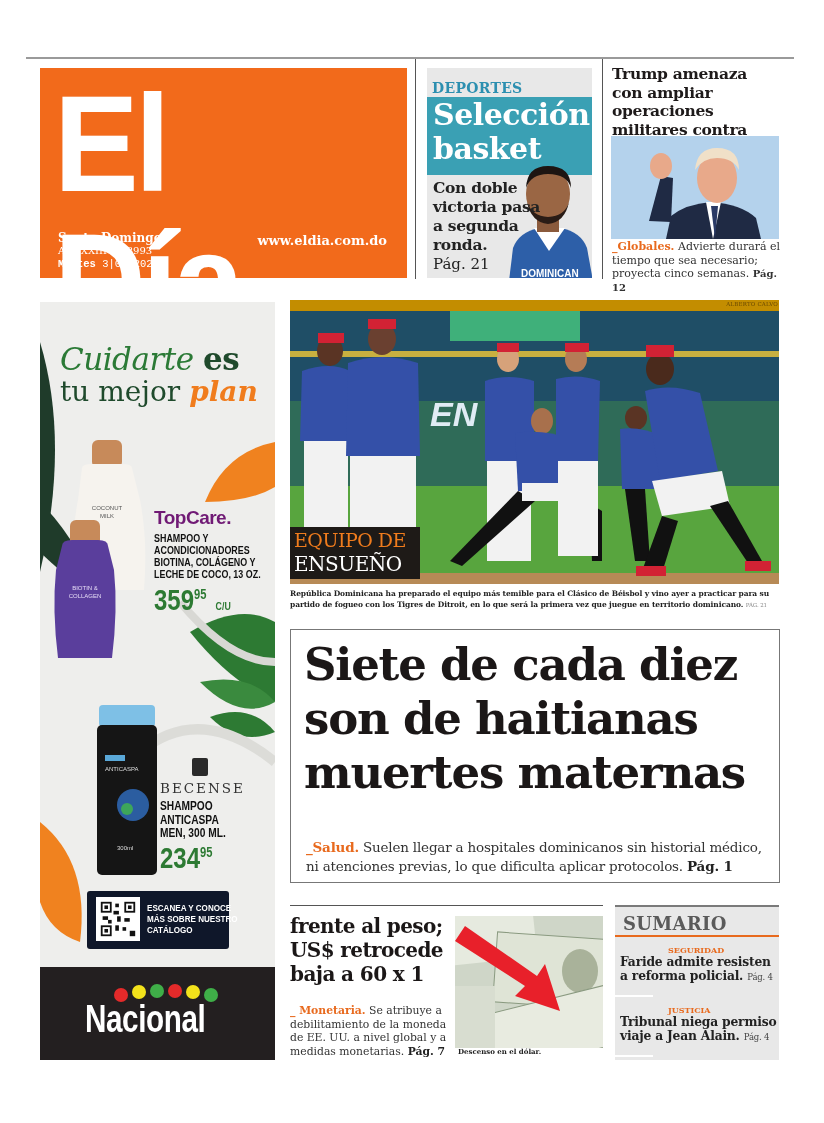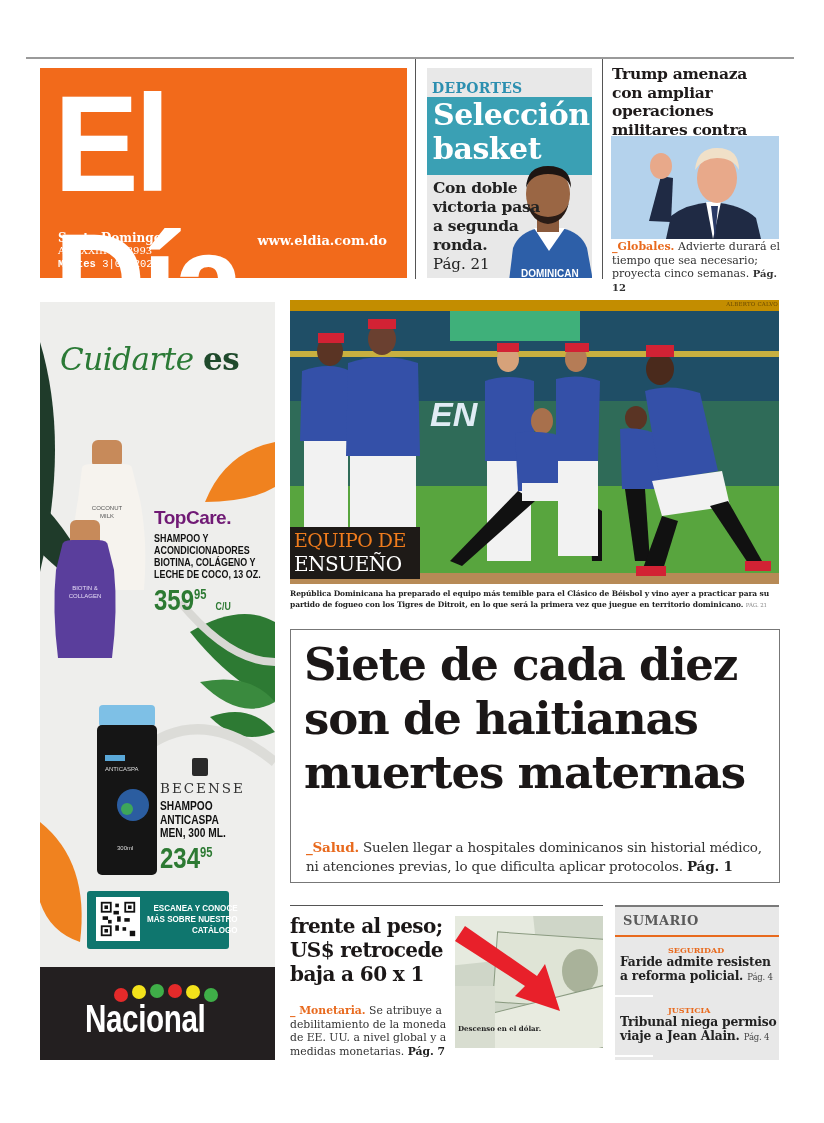--- a/index.html
+++ b/index.html
@@ -40,21 +40,21 @@
   .ad .headline1 .es { font-style: normal; color: #1f4a2c; font-weight: 700; }
   .ad .headline2 { position: absolute; left: 20px; top: 76px; font-size: 28px; color: #1f4a2c; font-family: "DejaVu Serif", serif; line-height: 1; }
   .ad .headline2 .plan { font-style: italic; font-weight: 700; color: #f07c1d; }
   .brand-topcare { position: absolute; left: 114px; top: 205px; font-family: "Liberation Sans", sans-serif; font-weight: 700; font-size: 19px; color: #701a75; letter-spacing: -0.5px; }
   .prod-text { position: absolute; font-family: "Liberation Sans", sans-serif; font-weight: 700; color: #111; font-size: 10.5px; line-height: 12px; transform: scaleX(0.85); transform-origin: left top; white-space: nowrap; }
   .price { position: absolute; font-family: "Liberation Sans", sans-serif; font-weight: 700; color: #2d7a33; font-size: 30px; line-height: 1; transform: scaleX(0.8); transform-origin: left top; }
   .price sup { font-size: 14px; vertical-align: top; position: relative; top: 2px; }
   .price .cu { position: absolute; font-size: 11px; left: 77px; top: 16px; }
   .brand-becense { position: absolute; left: 120px; top: 478px; font-family: "DejaVu Serif", serif; font-size: 13.5px; letter-spacing: 2px; color: #333; }
   .becense-logo { position: absolute; left: 152px; top: 456px; width: 16px; height: 18px; background: #2a2a2a; border-radius: 2px; }
-  .qr-box { position: absolute; left: 47px; top: 589px; width: 142px; height: 58px; background: #0f766e; border-radius: 3px; text-align: right; }
+  .qr-box { position: absolute; left: 47px; top: 589px; width: 142px; height: 58px; background: #0f172a; border-radius: 3px; }
   .qr { position: absolute; left: 9px; top: 6px; width: 44px; height: 44px; background: #fff; padding: 3px; }
   .qr-text { position: absolute; left: 60px; top: 11px; font-family: "Liberation Sans", sans-serif; font-weight: 700; font-size: 9.5px; line-height: 11px; color: #fff; transform: scaleX(0.85); transform-origin: left top; white-space: nowrap; }
 
   .nacional { position: absolute; left: 40px; top: 967px; width: 235px; height: 93px; background: #231f20; }
   .nacional .dots { position: absolute; left: 74px; top: 17px; width: 110px; height: 18px; }
   .dot { position: absolute; width: 14px; height: 14px; border-radius: 50%; }
   .nacional .word { position: absolute; left: 45px; top: 31px; font-family: "Liberation Sans", sans-serif; font-weight: 700; font-size: 38px; color: #fff; transform: scaleX(0.78); transform-origin: left top; letter-spacing: -0.5px; }
 
   
   .photo-bar { position: absolute; left: 290px; top: 300px; width: 489px; height: 11px; background: #c38d00; }
@@ -71,25 +71,25 @@
   .lead h1 { position: absolute; left: 13px; top: 8px; width: 470px; font-size: 45px; line-height: 54px; font-weight: 700; letter-spacing: -1.2px; color: #1b1717; font-family: "DejaVu Serif", serif; }
   .lead .deck { position: absolute; left: 15px; top: 208px; width: 465px; font-size: 13.5px; line-height: 19px; color: #333; letter-spacing: -0.2px; }
   .lead .deck b { font-weight: 700; color: #222; }
 
   
   .brule { position: absolute; left: 290px; top: 905px; width: 313px; height: 1px; background: #555; }
   .usd-head { position: absolute; left: 290px; top: 914px; width: 165px; font-size: 20px; line-height: 24px; font-weight: 700; letter-spacing: -0.6px; color: #1b1717; }
   .usd-deck { position: absolute; left: 290px; top: 1004px; width: 160px; font-size: 10.8px; line-height: 13.5px; color: #333; }
   .usd-deck b { font-weight: 700; color: #222; }
   .money { position: absolute; left: 455px; top: 916px; width: 148px; height: 132px; overflow: hidden; background: #d9ddd3; }
-  .money-cap { position: absolute; left: 458px; top: 1024px; font-size: 7px; font-weight: 700; color: #222; }
+  .money-cap { position: absolute; left: 458px; top: 1047px; font-size: 7px; font-weight: 700; color: #222; }
 
   
   .sum { position: absolute; left: 615px; top: 905px; width: 164px; height: 155px; background: #e8e8e8; border-top: 2px solid #7a7a7a; }
-  .sum .title { position: absolute; left: 8px; top: 6px; font-size: 13px; font-weight: 700; color: #5a5a5a; letter-spacing: 0.3px; }
+  .sum .title { position: absolute; left: 8px; top: 6px; font-size: 18px; font-weight: 700; color: #5a5a5a; letter-spacing: 0.3px; }
   .sum .oline { position: absolute; left: 0; top: 28px; width: 164px; height: 2px; background: #e86a1e; }
   .sum .item { position: absolute; left: 5px; width: 160px; }
   .sum .kick { font-size: 8px; font-weight: 700; color: #e86a1e; padding-left: 48px; }
   .sum .hd { font-size: 12.3px; line-height: 14px; font-weight: 700; color: #222; letter-spacing: -0.2px; }
   .sum .hd span { font-weight: 400; font-size: 8.5px; color: #444; }
   .sum .sep { position: absolute; left: 0; width: 38px; height: 2px; background: #fff; }
 </style>
 </head>
 <body>
 
@@ -153,20 +153,21 @@
     <path d="M0 200 Q40 240 60 300 Q20 270 0 250 Z" fill="#1f3b2a"></path>
     <path d="M235 140 Q185 150 165 200 Q210 200 235 185 Z" fill="#f0821f"></path>
     <path d="M0 520 Q50 560 40 640 Q10 630 0 600 Z" fill="#f0821f"></path>
     <path d="M150 330 Q200 300 235 320 L235 400 Q190 380 150 330 Z" fill="#2d7a33"></path>
     <path d="M160 380 Q210 370 235 400 Q200 420 160 380 Z" fill="#3a8a3e"></path>
     <path d="M170 415 Q210 400 235 430 Q200 445 170 415 Z" fill="#2d7a33"></path>
     <path d="M140 300 Q190 360 235 360" stroke="#d8d8d4" stroke-width="8" fill="none"></path>
     <path d="M100 450 Q160 400 235 460" stroke="#dcdcd8" stroke-width="10" fill="none"></path>
   </svg>
   <div class="headline1"><span>Cuidarte</span> <span class="es">es</span></div>
+  <div class="headline2"><span>tu mejor</span> <span class="plan">plan</span></div>
 
   <svg style="position:absolute;left:12px;top:138px" width="105" height="225">
     <rect x="40" y="0" width="30" height="28" rx="6" fill="#c78a5a"></rect>
     <path d="M30 28 Q30 24 40 24 L70 24 Q80 24 80 28 L88 60 Q96 100 92 150 L22 150 Q18 100 26 60 Z" fill="#f6f3ee"></path>
     <text x="55" y="70" font-size="6" text-anchor="middle" font-family="Liberation Sans, sans-serif" fill="#555">COCONUT</text>
     <text x="55" y="78" font-size="6" text-anchor="middle" font-family="Liberation Sans, sans-serif" fill="#555">MILK</text>
     <rect x="18" y="80" width="30" height="26" rx="6" fill="#c78a5a"></rect>
     <path d="M10 106 Q10 100 20 100 L46 100 Q56 100 56 106 L62 130 Q66 170 60 218 L6 218 Q0 170 4 130 Z" fill="#5a3e9c"></path>
     <text x="33" y="150" font-size="6" text-anchor="middle" font-family="Liberation Sans, sans-serif" fill="#e6dcf6">BIOTIN &amp;</text>
     <text x="33" y="158" font-size="6" text-anchor="middle" font-family="Liberation Sans, sans-serif" fill="#e6dcf6">COLLAGEN</text>

